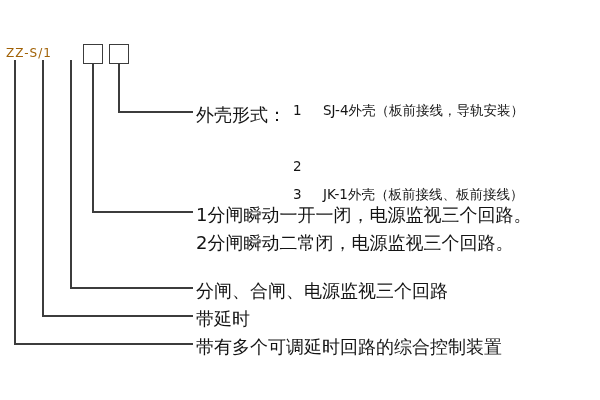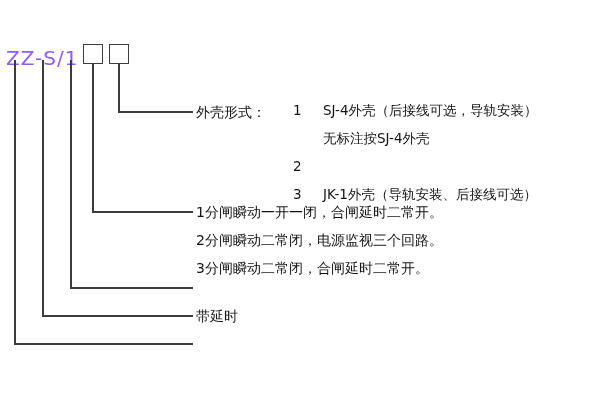--- a/index.html
+++ b/index.html
@@ -14,44 +14,44 @@
     color: #1a1a1a;
     overflow: hidden;
   }
   #diagram {
     position: relative;
     width: 600px;
     height: 400px;
   }
   .code-text {
     position: absolute;
-    font-size: 20px;
+    font-size: 12px;
     letter-spacing: 1px;
     white-space: nowrap;
-    color: #8b5cf6;
+    color: #a16207;
   }
   .box {
     position: absolute;
     border: 1.5px solid #3c3c3c;
     background: #ffffff;
     box-sizing: border-box;
   }
   .vline {
     position: absolute;
     width: 1.5px;
     background: #3c3c3c;
   }
   .hline {
     position: absolute;
     height: 1.5px;
     background: #3c3c3c;
   }
   .label {
     position: absolute;
-    font-size: 14px;
+    font-size: 18px;
     line-height: 1.45;
     white-space: nowrap;
     color: #141414;
   }
   .shell-num {
     position: absolute;
     font-size: 13.5px;
     color: #141414;
   }
   .shell-val {
@@ -81,30 +81,30 @@
   <div class="hline" style="left:70px; top:287px; width:123px;"></div>
 
   <div class="vline" style="left:42px; top:60px; height:256px;"></div>
   <div class="hline" style="left:42px; top:315px; width:151px;"></div>
 
   <div class="vline" style="left:14px; top:60px; height:284px;"></div>
   <div class="hline" style="left:14px; top:343px; width:179px;"></div>
 
   <div class="label" style="left:196px; top:102px;">外壳形式：</div>
   <div class="shell-num" style="left:293px; top:102px;">1</div>
-  <div class="shell-val" style="left:323px; top:102px;">SJ-4外壳（后接线可选，导轨安装）</div>
+  <div class="shell-val" style="left:323px; top:102px;">SJ-4外壳（板前接线，导轨安装）</div>
 
-  <div class="shell-val" style="left:323px; top:130px;">无标注按SJ-4外壳</div>
 
   <div class="shell-num" style="left:293px; top:158px;">2</div>
 
   <div class="shell-num" style="left:293px; top:186px;">3</div>
-  <div class="shell-val" style="left:323px; top:186px;">JK-1外壳（导轨安装、后接线可选）</div>
+  <div class="shell-val" style="left:323px; top:186px;">JK-1外壳（板前接线、板前接线）</div>
 
-  <div class="label" style="left:196px; top:202px;">1分闸瞬动一开一闭，合闸延时二常开。</div>
+  <div class="label" style="left:196px; top:202px;">1分闸瞬动一开一闭，电源监视三个回路。</div>
   <div class="label" style="left:196px; top:230px;">2分闸瞬动二常闭，电源监视三个回路。</div>
-  <div class="label" style="left:196px; top:258px;">3分闸瞬动二常闭，合闸延时二常开。</div>
 
+  <div class="label" style="left:196px; top:278px;">分闸、合闸、电源监视三个回路</div>
 
   <div class="label" style="left:196px; top:306px;">带延时</div>
 
+  <div class="label" style="left:196px; top:334px;">带有多个可调延时回路的综合控制装置</div>
 
 </div>
 
 </body></html>

